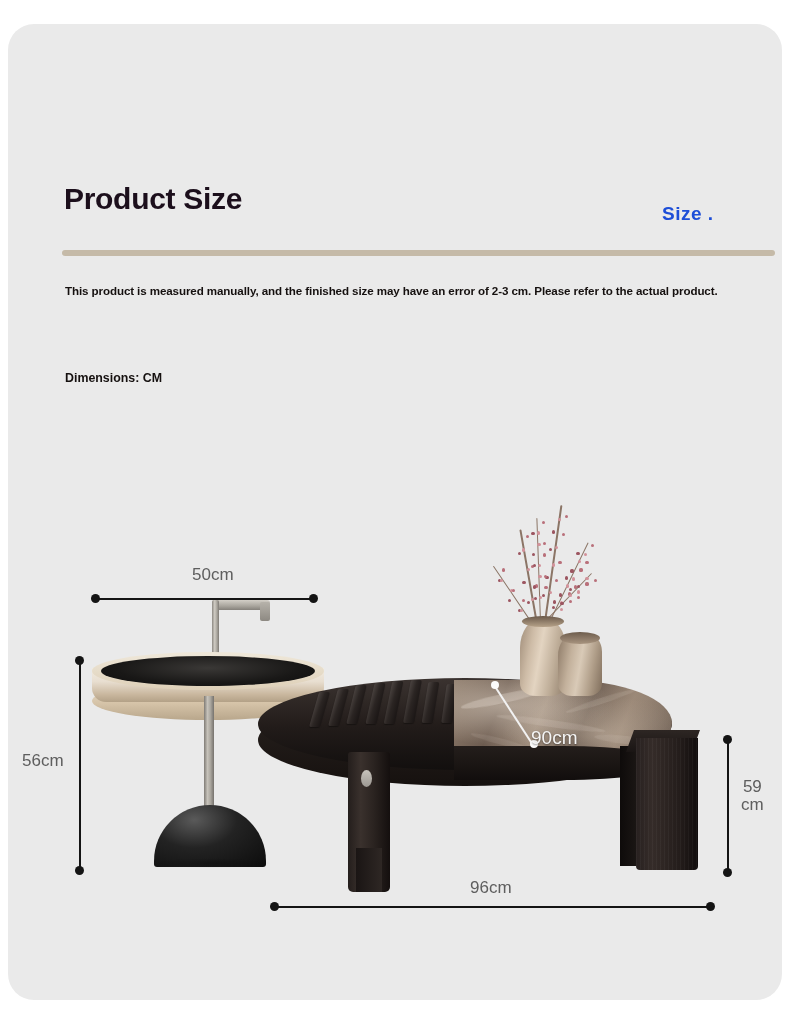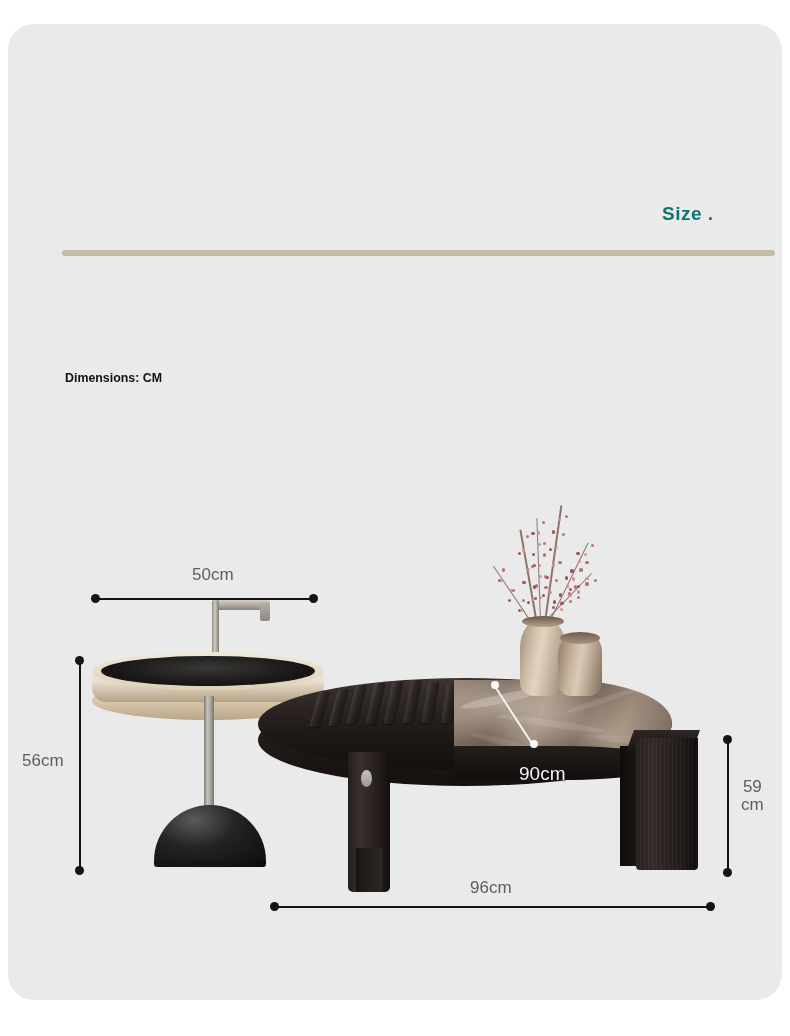--- a/index.html
+++ b/index.html
@@ -42,21 +42,21 @@
     font-weight: bold;
     color: #1c0f1c;
     letter-spacing: -0.3px;
   }
   .header-size-tag {
     position: absolute;
     left: 662px;
     top: 203px;
     font-size: 19px;
     font-weight: bold;
-    color: #0f766e;
+    color: #1d4ed8;
     letter-spacing: 0.5px;
   }
   .divider {
     position: absolute;
     left: 62px;
     top: 250px;
     width: 713px;
     height: 6px;
     background: #c5baa8;
     border-radius: 3px;
@@ -293,22 +293,24 @@
   .berry.dk { background: #9c5560; }
   .berry.lt { background: #d2929a; }
 </style>
 </head>
 <body>
 
 <div class="page">
 
   <div class="card"></div>
 
+  <div class="header-title">Product Size</div>
   <div class="header-size-tag">Size .</div>
   <div class="divider"></div>
+  <div class="disclaimer">This product is measured manually, and the finished size may have an error of 2-3 cm. Please refer to the actual product.</div>
   <div class="dimensions-label">Dimensions: CM</div>
 
   <div class="stage">
 
     <div class="side-table">
       <div class="st-handle-arm"></div>
       <div class="st-handle-cap"></div>
       <div class="st-handle-post"></div>
 
       <div class="st-tray-rim-ellipse"></div>
@@ -448,21 +450,21 @@
     <div class="dim-dot" style="left:309px; top:594px;"></div>
 
     <div class="dim-label" style="left:22px; top:752px;text-align:right;">56cm</div>
     <div class="dim-line-v" style="left:79px; top:660px; height:210px;"></div>
     <div class="dim-dot" style="left:75px; top:656px;"></div>
     <div class="dim-dot" style="left:75px; top:866px;"></div>
 
     <div class="dim-line-diag" style="left:494px; top:684px; width:73px; transform:rotate(57deg);"></div>
     <div class="dim-dot-white" style="left:491px; top:681px;"></div>
     <div class="dim-dot-white" style="left:530px; top:740px;"></div>
-    <div class="dim-label-white" style="left:519px; top:727px;margin-top:36px;">90cm</div>
+    <div class="dim-label-white" style="left:531px; top:727px;">90cm</div>
 
     <div class="dim-label" style="left:741px; top:778px; text-align:center;">59
 cm</div>
     <div class="dim-line-v" style="left:727px; top:739px; height:133px;"></div>
     <div class="dim-dot" style="left:723px; top:735px;"></div>
     <div class="dim-dot" style="left:723px; top:868px;"></div>
 
     <div class="dim-label" style="left:470px; top:879px;">96cm</div>
     <div class="dim-line-h" style="left:275px; top:906px; width:436px;"></div>
     <div class="dim-dot" style="left:270px; top:902px;"></div>

